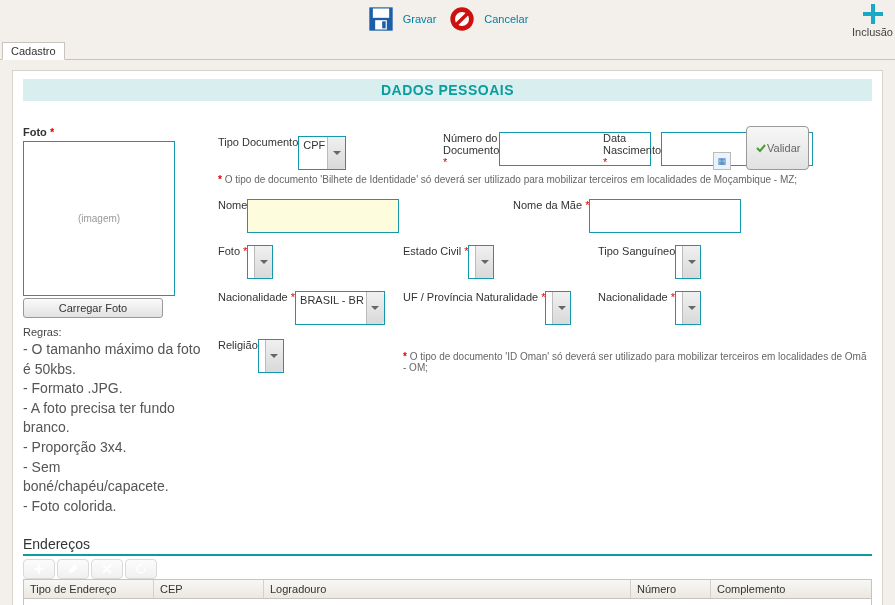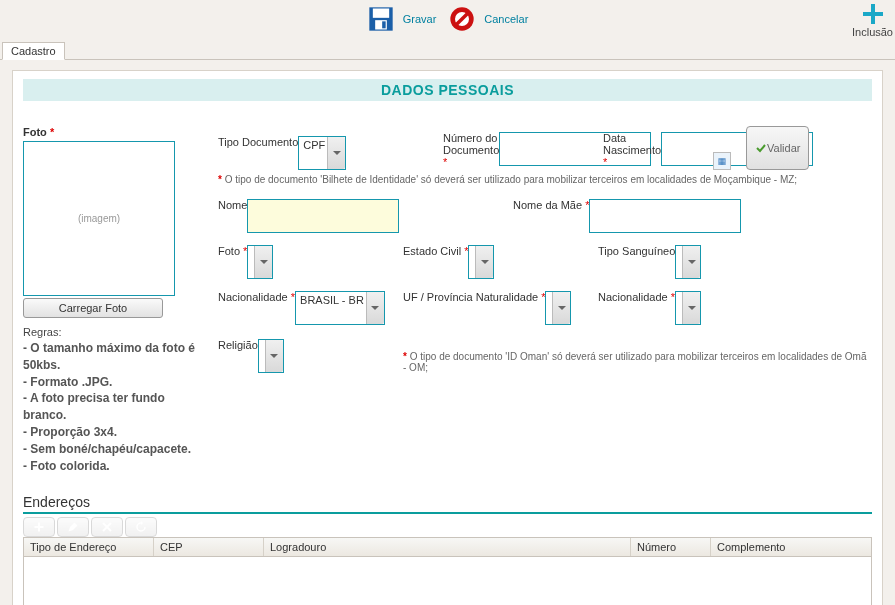--- a/index.html
+++ b/index.html
@@ -92,21 +92,21 @@
     text-align: center;
     border: 1px solid #999;
     background: linear-gradient(#fafafa,#e2e2e2);
     padding: 3px 0;
     border-radius: 3px;
     font-size: 11px;
     cursor: pointer;
     margin-bottom: 8px;
   }
   .rules-title { font-weight: normal; font-size: 11px; margin-bottom: 2px; color:#444; }
-  .rules { font-size: 12px; color: #555; line-height: 1.4; font-weight: bold; }
+  .rules { font-size: 14px; color: #555; line-height: 1.4; }
   .fields-col { flex: 1; }
   .row { display: flex; gap: 15px; margin-bottom: 12px; align-items: flex-end; flex-wrap: nowrap; }
   .field { display: flex; }
   .field label { font-size: 11px; margin-bottom: 2px; color:#333; }
   .input, .select {
     border: 1px solid #1597ad;
     height: 34px;
     padding: 2px 4px;
     font-size: 11px;
     background:#fff;

